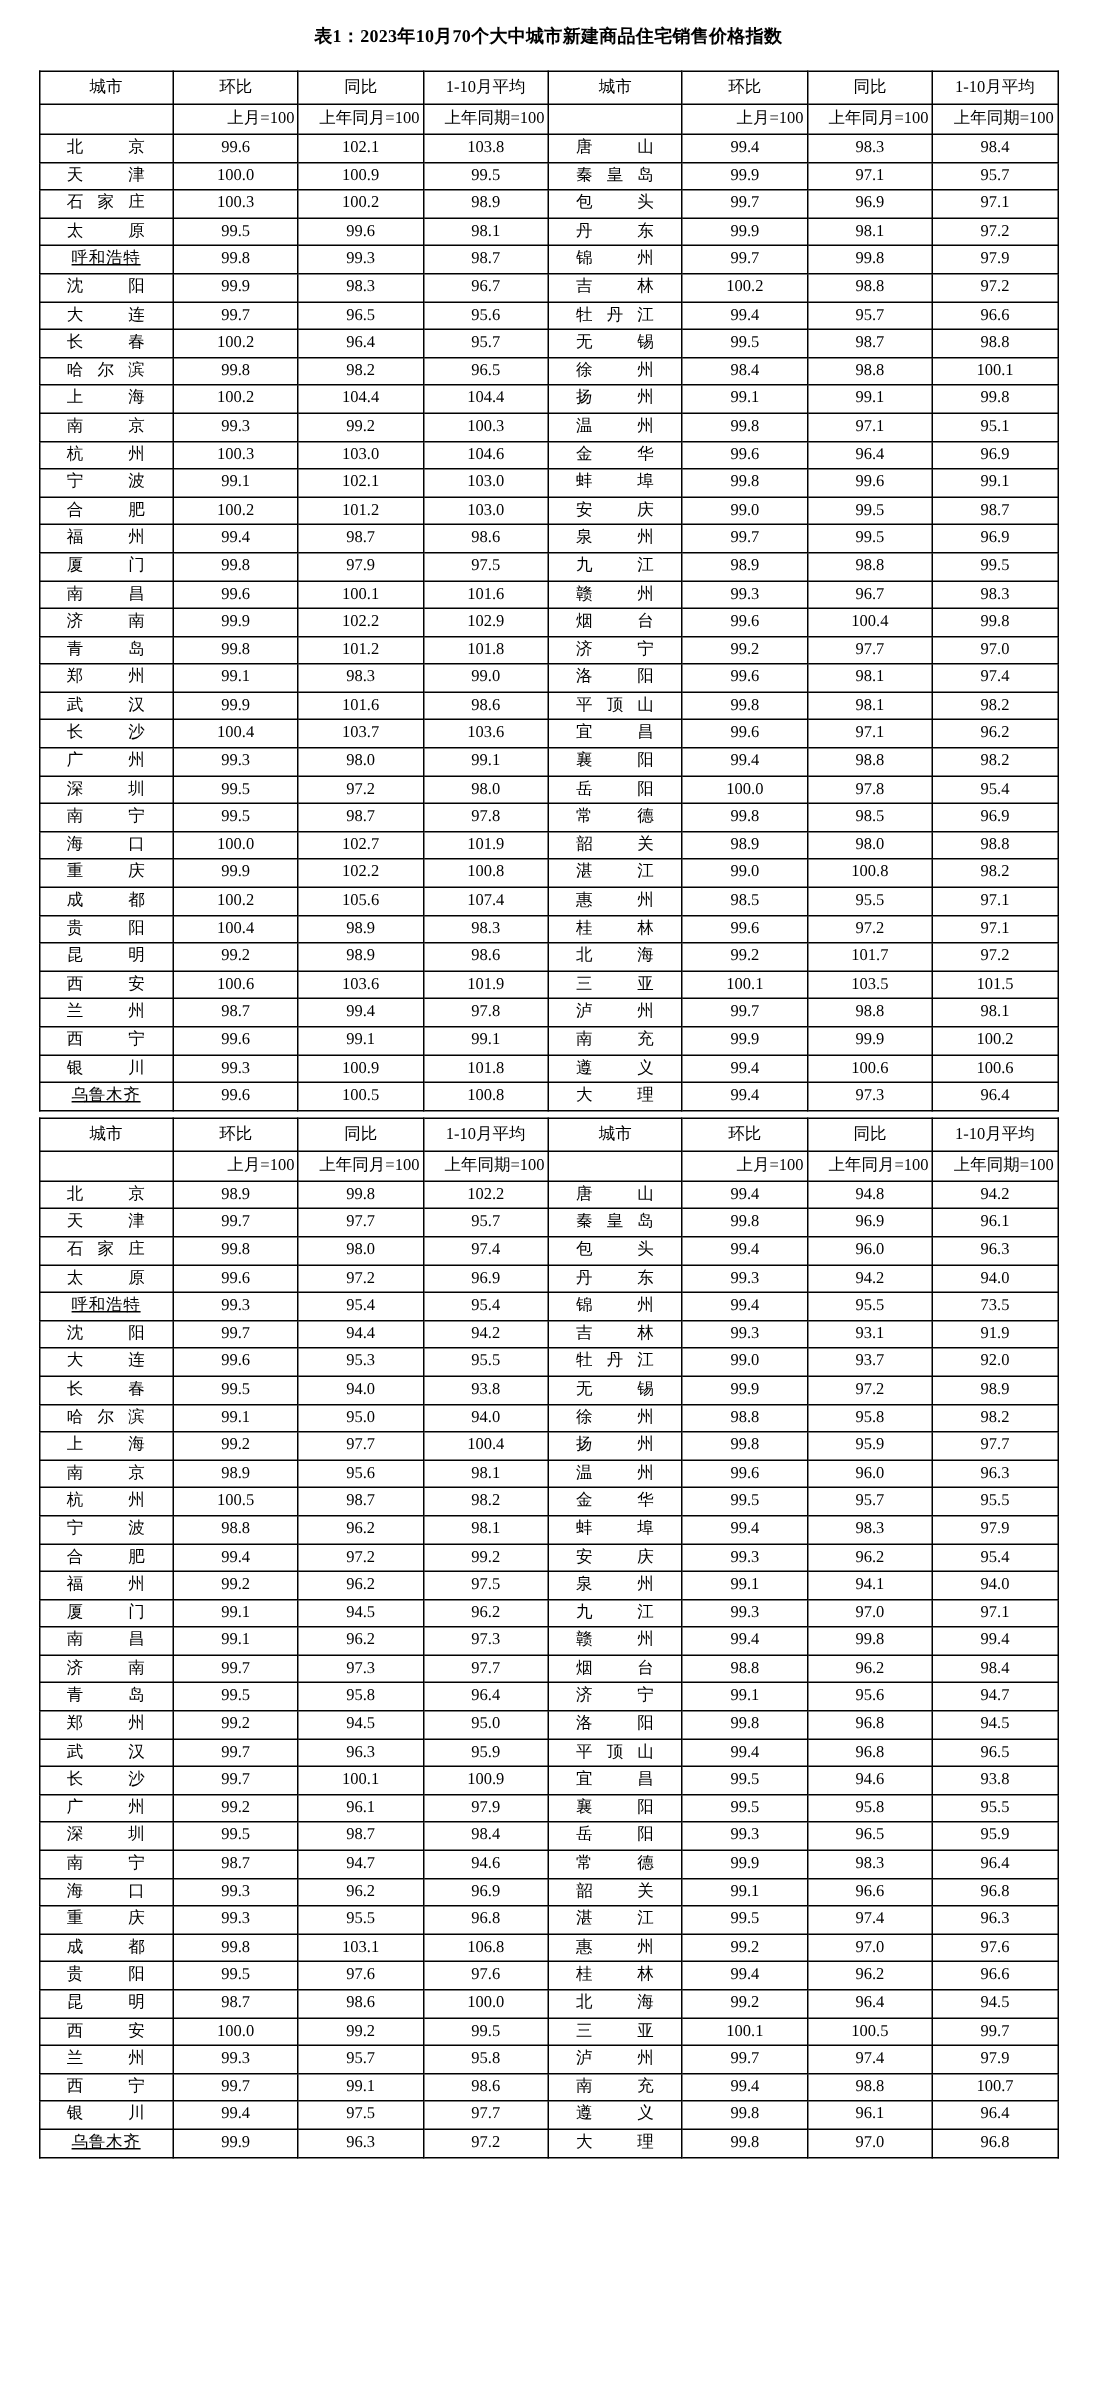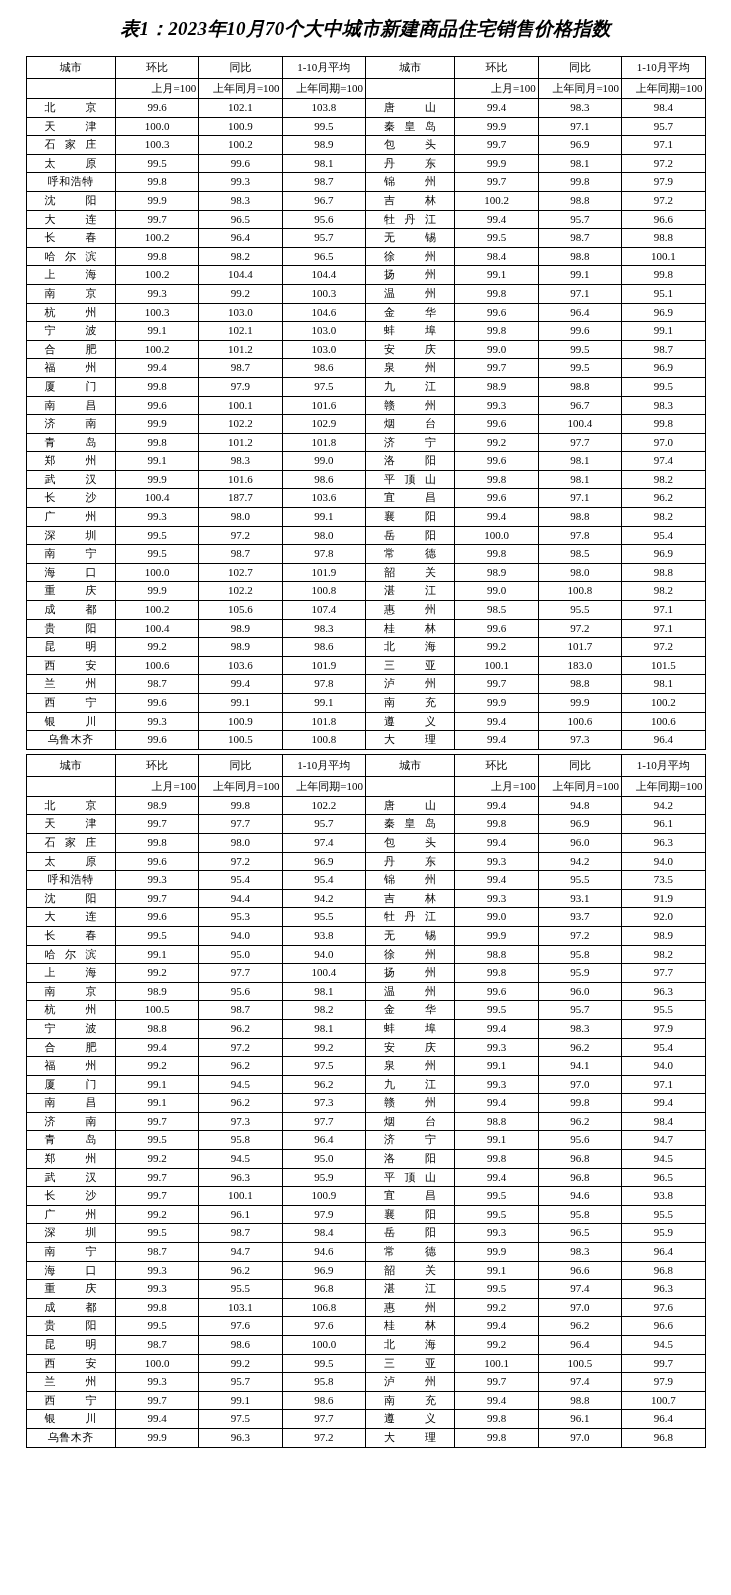--- a/index.html
+++ b/index.html
@@ -18,25 +18,24 @@
     box-sizing: border-box;
     padding: 0;
     margin: 0;
   }
   .table-block {
     margin-bottom: 4px;
   }
   .tbl-title {
     text-align: center;
     font-weight: bold;
-    font-size: 19px;
+    font-size: 12px;
     letter-spacing: 0.2px;
     padding: 16px 0 14px 0;
     font-family: "Liberation Serif", "DejaVu Serif", serif;
-    font-style: italic;
   }
   table.idx {
     border-collapse: collapse;
     margin: 0 auto;
     width: 680px;
     table-layout: fixed;
     padding-left: 36px;
   }
   table.idx td, table.idx th {
     border: 1px solid #000000;
@@ -65,20 +64,21 @@
     font-size: 11.5px;
     white-space: nowrap;
   }
   .city-inner {
     display: flex;
     justify-content: space-between;
     padding: 0 16px;
   }
   .city-plain {
     text-align: center;
+    text-decoration: underline;
   }
   .num {
     text-align: center;
     height: 15.6px;
     font-size: 11.5px;
   }
   
   col.c-city { width: 88px; }
   col.c-num  { width: 82px; }
 </style>
@@ -541,21 +541,21 @@
             <td class="num">98.2</td>
           </tr>
           <tr>
             <td class="city">
               <div class="city-inner">
                 <span>长</span>
                 <span>沙</span>
               </div>
             </td>
             <td class="num">100.4</td>
-            <td class="num">187.7</td>
+            <td class="num">103.7</td>
             <td class="num">103.6</td>
             <td class="city">
               <div class="city-inner">
                 <span>宜</span>
                 <span>昌</span>
               </div>
             </td>
             <td class="num">99.6</td>
             <td class="num">97.1</td>
             <td class="num">96.2</td>
@@ -730,21 +730,21 @@
             <td class="num">100.6</td>
             <td class="num">103.6</td>
             <td class="num">101.9</td>
             <td class="city">
               <div class="city-inner">
                 <span>三</span>
                 <span>亚</span>
               </div>
             </td>
             <td class="num">100.1</td>
-            <td class="num">183.0</td>
+            <td class="num">103.5</td>
             <td class="num">101.5</td>
           </tr>
           <tr>
             <td class="city">
               <div class="city-inner">
                 <span>兰</span>
                 <span>州</span>
               </div>
             </td>
             <td class="num">98.7</td>

